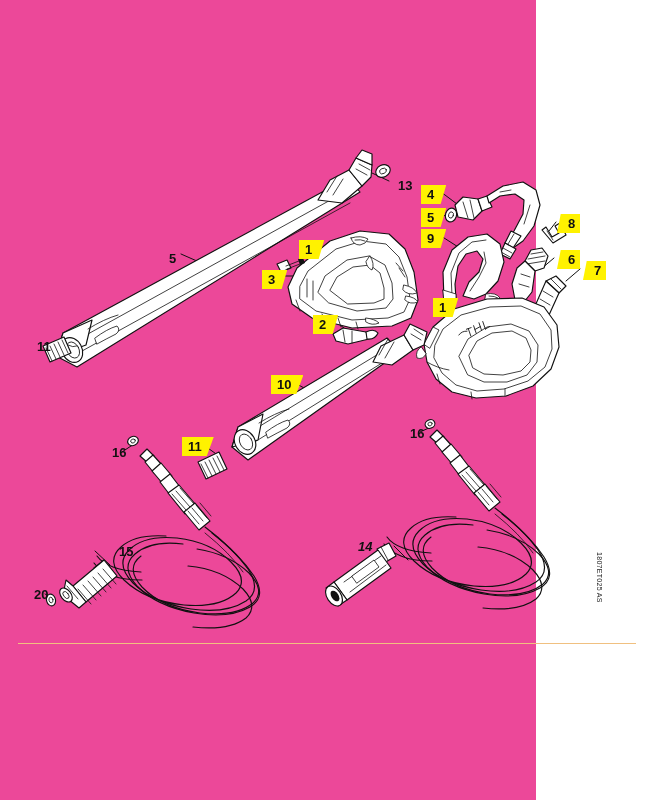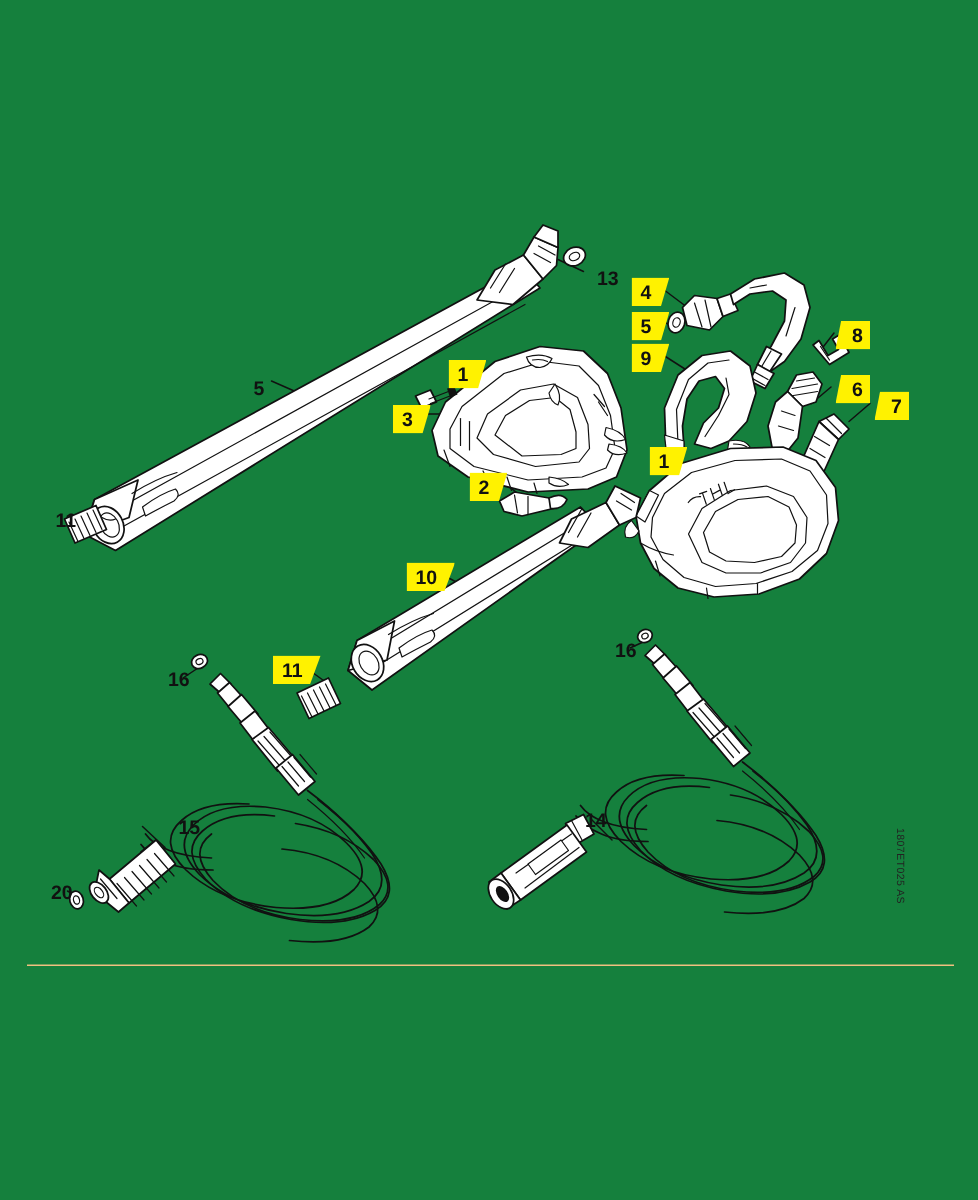--- a/index.html
+++ b/index.html
@@ -11,23 +11,23 @@
   body {
     width: 652px;
     height: 800px;
     overflow: hidden;
     font-family: "Liberation Sans", sans-serif;
     position: relative;
   }
   #sheet {
     position: absolute;
     left: 0; top: 0;
-    width: 652px;
+    width: 536px;
     height: 800px;
-    background: #15803d;
+    background: #ec4899;
   }
   #diagram-svg {
     position: absolute;
     left: 0; top: 0;
     width: 652px;
     height: 800px;
     display: block;
   }
   .callout {
     position: absolute;
@@ -441,21 +441,21 @@
   </div>
   <div class="callout" style="left:404px; top:424px;">
     <span class="num">16</span>
   </div>
   <div class="callout hl clipR" style="left:182px; top:437px;">
     <span class="num">11</span>
   </div>
   <div class="callout" style="left:77px; top:542px;margin-left:36px;">
     <span class="num">15</span>
   </div>
-  <div class="callout" style="left:384px; top:537px;">
+  <div class="callout" style="left:352px; top:537px;font-style:italic;">
     <span class="num">14</span>
   </div>
   <div class="callout" style="left:28px; top:585px;">
     <span class="num">20</span>
   </div>
 
   <div id="drawing-code">1807ET025 AS</div>
 
   <div id="footer-rule"></div>
 

